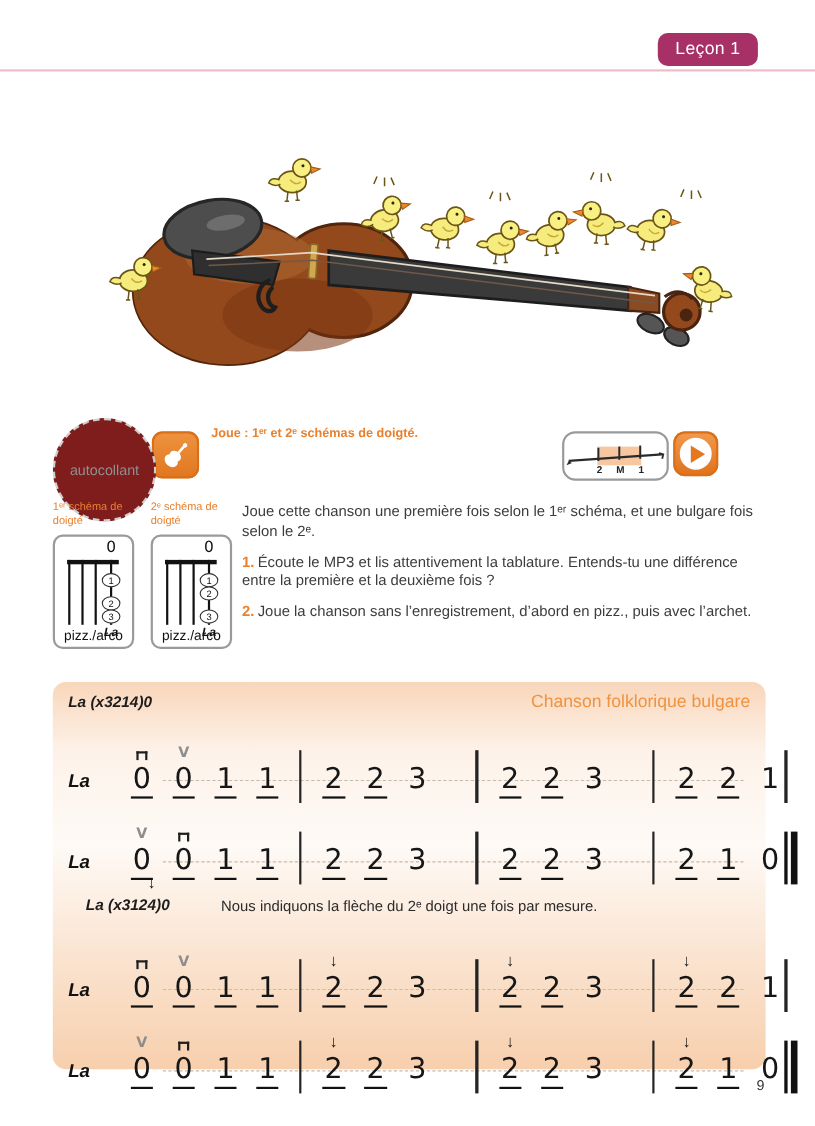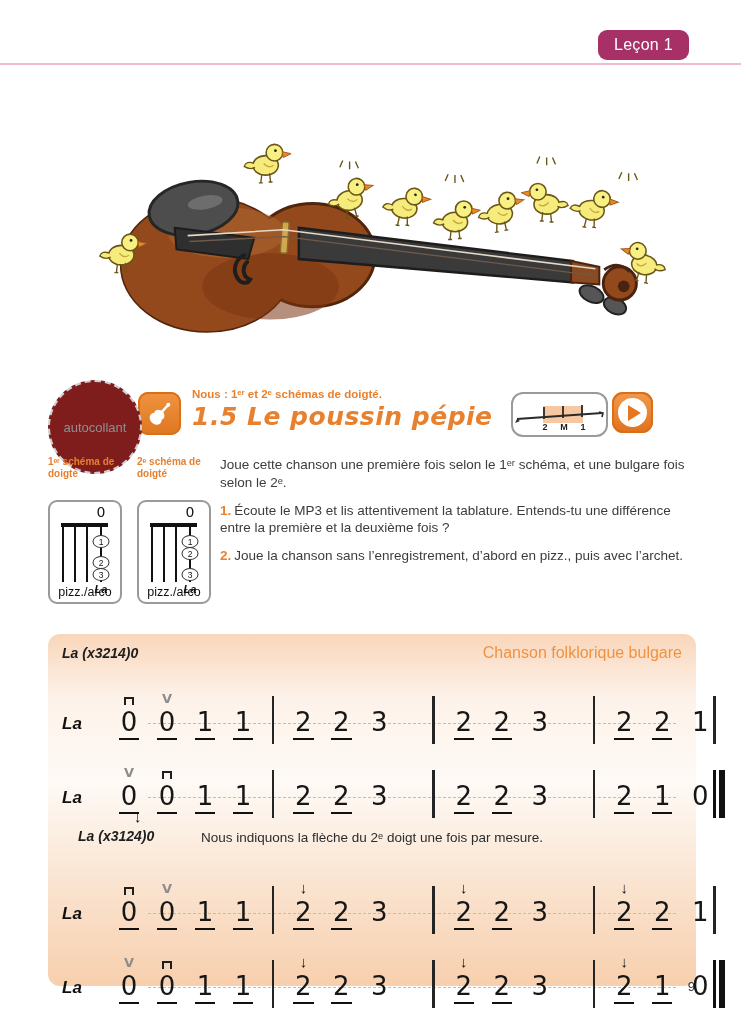--- a/index.html
+++ b/index.html
@@ -45,21 +45,21 @@
   .play-btn{position:absolute;right:40px;top:6px;width:41px;height:41px;border:none;border-radius:11px;cursor:pointer;
     background:linear-gradient(180deg,#f29a4e,#e0711a);box-shadow:inset 0 0 0 2px #d96f18;
     display:flex;align-items:center;justify-content:center;}
   .play-disc{width:29px;height:29px;background:#fff;border-radius:50%;display:flex;align-items:center;justify-content:center;}
   .play-tri{width:0;height:0;border-left:13px solid #e5781f;border-top:8px solid transparent;border-bottom:8px solid transparent;margin-left:3px;}
 
   
   .mid-section{display:flex;margin:8px 48px 0 48px;}
   .schemas{width:166px;flex:none;display:flex;gap:12px;z-index:3;}
   .schema{width:77px;}
-  .schema-label{color:var(--orange);font-size:10px;font-weight:bold;line-height:1.2;height:28px;margin-bottom:16px;}
+  .schema-label{color:var(--orange);font-size:10px;font-weight:normal;line-height:1.2;height:28px;margin-bottom:2px;}
   .schema-box{position:relative;width:74px;height:104px;border:2px solid #9a9a9a;border-radius:9px;background:#fff;}
   .open-string{position:absolute;top:2px;left:51px;transform:translateX(-50%);font-size:14px;color:#111;font-family:"DejaVu Sans",sans-serif;}
   .nut{position:absolute;left:11px;top:21px;width:47px;height:3.5px;background:#111;}
   .str{position:absolute;top:21px;width:2.4px;height:59px;background:#111;}
   .s1{left:12px;}.s2{left:24px;}.s3{left:36px;}.s4{left:50px;}
   .finger{position:absolute;left:51px;transform:translateX(-50%);width:17px;height:13px;background:#fff;
     border:1.4px solid #333;border-radius:50%;font-size:8.5px;color:#111;display:flex;align-items:center;justify-content:center;z-index:2;}
   .string-name{position:absolute;left:51px;top:81px;transform:translateX(-50%);font-size:11px;font-weight:bold;font-style:italic;color:#111;}
   .technique{position:absolute;left:0;right:0;bottom:3px;text-align:center;font-size:12.5px;color:#111;}
 
@@ -181,22 +181,21 @@
     <svg width="30" height="30" viewBox="0 0 30 30">
       <g transform="rotate(42 15 15)">
         <ellipse cx="15" cy="16" rx="5.6" ry="4.6" fill="#fff"></ellipse>
         <ellipse cx="15" cy="21.5" rx="6.6" ry="5.2" fill="#fff"></ellipse>
         <rect x="13.8" y="1" width="2.4" height="12" rx="1.2" fill="#fff"></rect>
         <circle cx="15" cy="2.6" r="2" fill="#fff"></circle>
       </g>
     </svg>
   </div>
   <div class="title-stack">
-    <div class="subtitle">Nous : 1ᵉʳ et 2ᵉ schémas de doigté.</div>
-    <div class="page-title">1.5 Le poussin pépie</div>
+    <div class="subtitle">Joue : 1ᵉʳ et 2ᵉ schémas de doigté.</div>
   </div>
   <div class="bow-box">
     <div class="bow-highlight"></div>
     <svg class="bow-svg" width="93" height="41" viewBox="0 0 93 41">
       <path d="M4,25 L89,19" stroke="#2a2a2a" stroke-width="2" fill="none"></path>
       <path d="M4,25 l-2,4 l5,-2" fill="#2a2a2a"></path>
       <path d="M86,18 l4,1 l-1,4" stroke="#2a2a2a" stroke-width="1.6" fill="none"></path>
       <path d="M31,13 v12 M50,12 v12 M69,11 v12" stroke="#2a2a2a" stroke-width="1.8"></path>
     </svg>
     <span class="bow-label bl-2">2</span>

